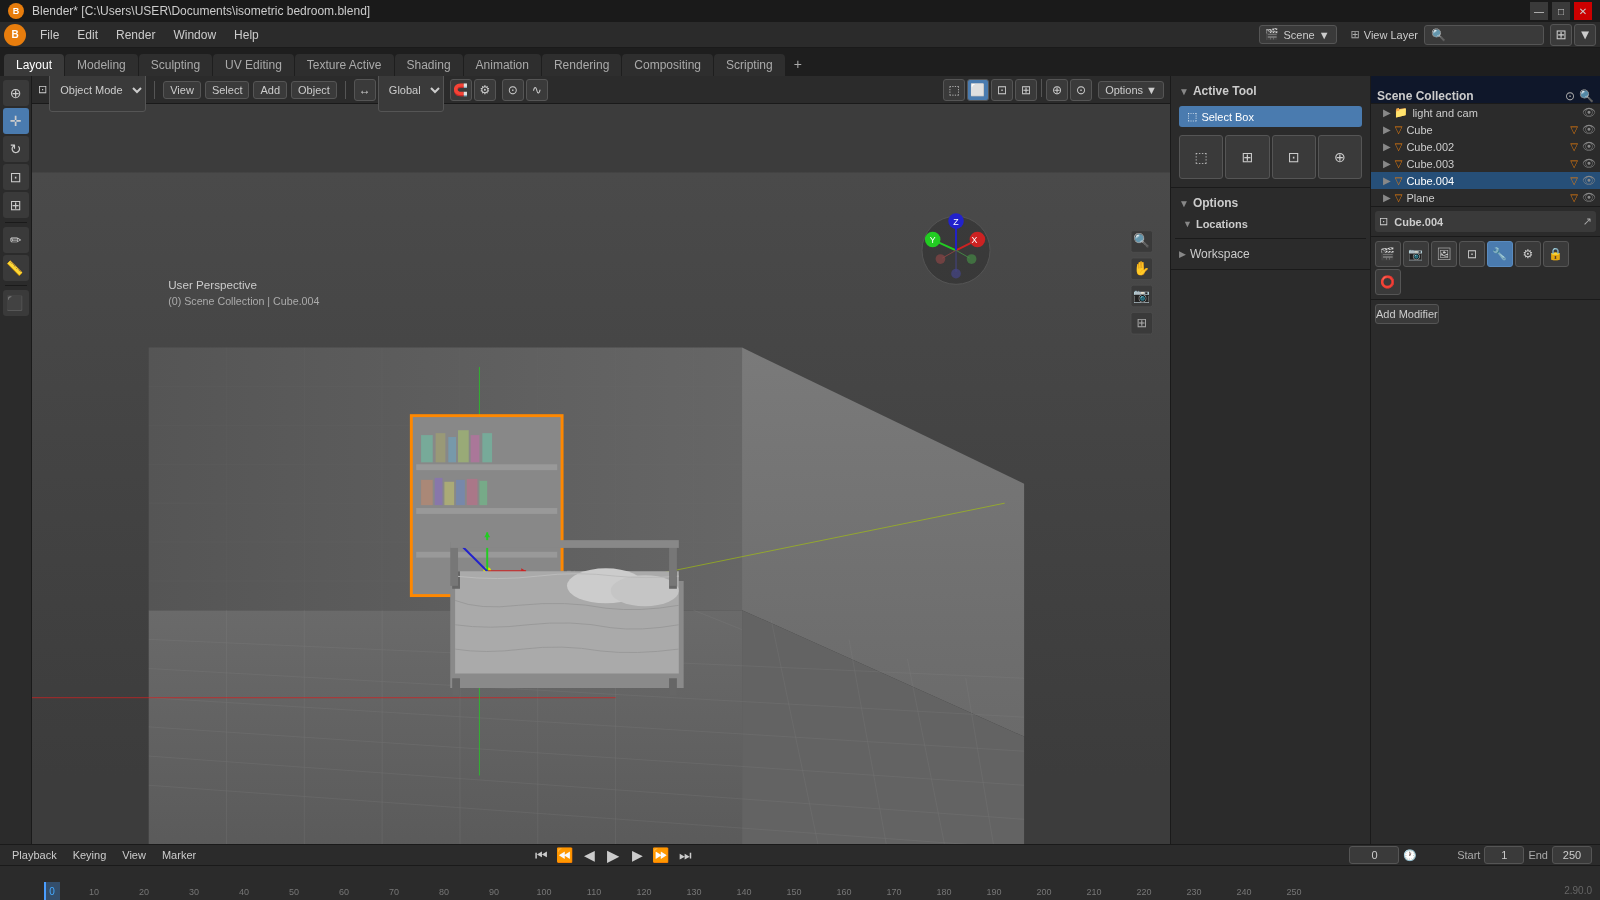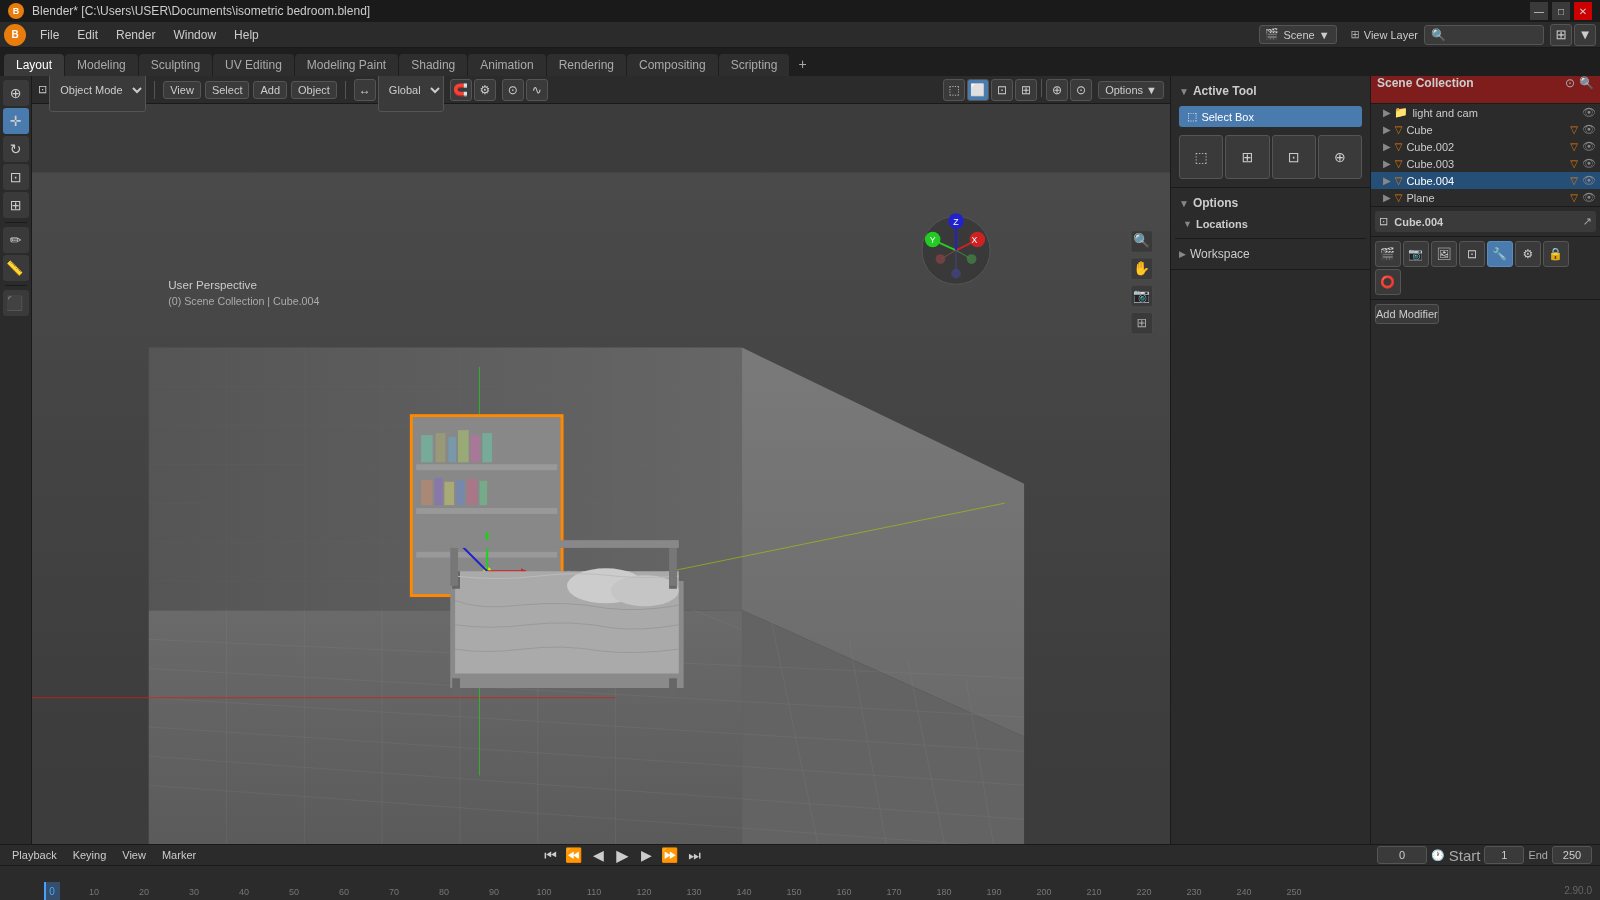--- a/index.html
+++ b/index.html
@@ -57,21 +57,21 @@
     .checkbox { width: 12px; height: 12px; border: 1px solid #666; background: #3a3a3a; border-radius: 2px; }
     .sub-panel { padding-left: 12px; }
     .transform-row { display: flex; align-items: center; gap: 4px; padding: 2px 4px; }
     .transform-label { color: #ccc; font-size: 11px; font-weight: bold; flex: 1; }
     .affect-only-section { padding: 4px 8px; }
     .affect-row { display: flex; align-items: center; gap: 6px; padding: 1px 0; font-size: 11px; color: #aaa; }
     .workspace-header { display: flex; align-items: center; gap: 4px; padding: 4px; color: #ccc; font-size: 12px; cursor: pointer; }
 
     
     #outliner { width: 230px; background: #2b2b2b; border-left: 1px solid #1a1a1a; display: flex; flex-direction: column; overflow: hidden; }
-    #outliner-header { height: 28px; background: #7f1d1d; display: flex; align-items: flex-start; padding: 0 6px; border-bottom: 1px solid #1a1a1a; font-size: 12px; font-weight: bold; color: #ccc; gap: 6px; }
+    #outliner-header { height: 28px; background: #0f172a; display: flex; align-items: flex-end; padding: 0 6px; border-bottom: 1px solid #1a1a1a; font-size: 12px; font-weight: bold; color: #ccc; gap: 6px; }
     .outliner-item { display: flex; align-items: center; padding: 2px 4px; font-size: 11px; color: #ccc; cursor: pointer; gap: 4px; }
     .outliner-item.selected { background: #264f78; color: #fff; }
     .outliner-indent { padding-left: 12px; }
     .outliner-vis { margin-left: auto; display: flex; gap: 4px; align-items: center; }
     .eye-icon { font-size: 11px; color: #888; }
     .tri-icon { color: #e87d0d; font-size: 10px; }
     .add-modifier-btn { background: #3a3a3a; border: 1px solid #555; color: #ccc; font-size: 11px; padding: 3px 0; border-radius: 3px; cursor: pointer; flex: 1; text-align: left; }
 
     
     #bottom-area { height: 56px; background: #2b2b2b; border-top: 1px solid #1a1a1a; display: flex; flex-direction: column; gap: 16px; }
@@ -135,21 +135,21 @@
       <button style="background:#3a3a3a;border:1px solid #555;border-radius:3px;color:#ccc;width:22px;height:22px;cursor:pointer;">▼</button>
     </div>
   </div>
 </div>
 
 <div id="workspacebar">
   <div class="ws-tab active">Layout</div>
   <div class="ws-tab">Modeling</div>
   <div class="ws-tab">Sculpting</div>
   <div class="ws-tab">UV Editing</div>
-  <div class="ws-tab">Modeling Paint</div>
+  <div class="ws-tab">Texture Active</div>
   <div class="ws-tab">Shading</div>
   <div class="ws-tab">Animation</div>
   <div class="ws-tab">Rendering</div>
   <div class="ws-tab">Compositing</div>
   <div class="ws-tab">Scripting</div>
   <div class="ws-tab-add">+</div>
 </div>
 
 <div id="main">
 
@@ -542,21 +542,21 @@
       <button class="tl-btn">◀</button>
       <button class="tl-btn" style="font-size:16px;">▶</button>
       <button class="tl-btn">▶</button>
       <button class="tl-btn">⏩</button>
       <button class="tl-btn">⏭</button>
     </div>
 
     <div style="display:flex;align-items:center;gap:4px;margin-left:auto;">
       <input class="tl-frame" type="text" value="0" style="">
       <span style="font-size:11px;color:#aaa;">🕐</span>
-      <span style="font-size:15px;color:#aaa;">Start</span>
+      <span style="font-size:11px;color:#aaa;margin-left:36px;">Start</span>
       <input class="tl-num" type="text" value="1" style="">
       <span style="font-size:11px;color:#aaa;">End</span>
       <input class="tl-num" type="text" value="250" style="">
     </div>
   </div>
 
   <div id="timeline-track">
 
     <div style="position:absolute;left:44px;top:0;bottom:0;width:2px;background:#4a9eff;z-index:5;"></div>
 

